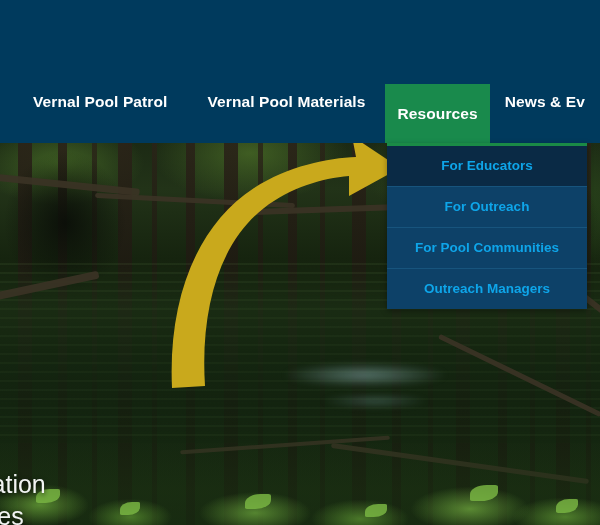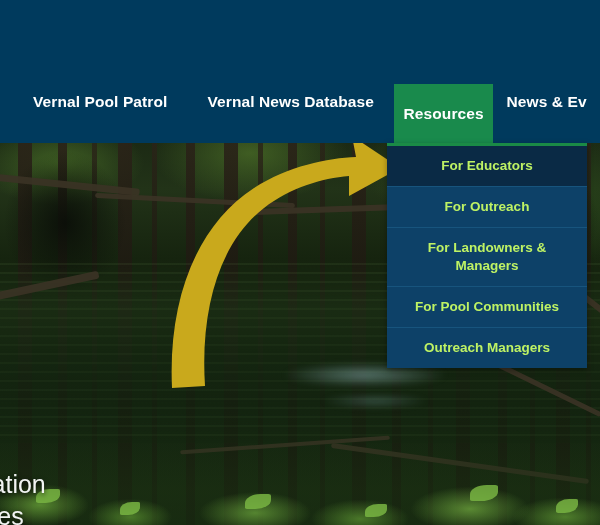--- a/index.html
+++ b/index.html
@@ -108,21 +108,21 @@
   .nav-item.active{background:#198a4c;}
   .nav-item.clipped{overflow:hidden;}
 
   
   .dropdown{
     position:absolute;left:387px;top:143px;width:200px;
     background:#0d4168;border-top:3px solid #1a8a46;
     z-index:30;box-shadow:0 2px 6px rgba(0,0,0,.35);
   }
   .dd-item{
-    color:#bef264;font-size:13.5px;font-weight:bold;
+    color:#0ea5e9;font-size:13.5px;font-weight:bold;
     text-align:center;padding:11px 10px;line-height:1.33;
     border-bottom:1px solid #17547d;cursor:pointer;
   }
   .dd-item:last-child{border-bottom:none;}
   .dd-item.hovered{background:#0a2a45;}
 </style>
 </head>
 <body>
 
 <div id="page">
@@ -196,41 +196,38 @@
                Z" fill="#c9a91c"></path>
     </svg>
   </div>
 
   <div class="header">
     <div class="nav">
       <div class="nav-item spacer-left">
         <span>Vernal Pool Patrol</span>
       </div>
       <div class="nav-item" style="padding:0 20px;">
-        <span>Vernal News Database</span>
+        <span>Vernal Pool Materials</span>
       </div>
       <div class="nav-item active" style="width:119px;padding:0;margin-top:24px;">
         <span>Resources</span>
       </div>
       <div class="nav-item clipped" style="padding:0 20px;">
         <span>News &amp; Ev</span>
       </div>
     </div>
   </div>
 
   <div class="dropdown">
     <div class="dd-item hovered">
       <span>For Educators</span>
     </div>
     <div class="dd-item">
       <span>For Outreach</span>
     </div>
-    <div class="dd-item" style="padding:11px 26px;">
-      <span>For Landowners &amp; Managers</span>
-    </div>
     <div class="dd-item">
       <span>For Pool Communities</span>
     </div>
     <div class="dd-item">
       <span>Outreach Managers</span>
     </div>
   </div>
 
 </div>
 

